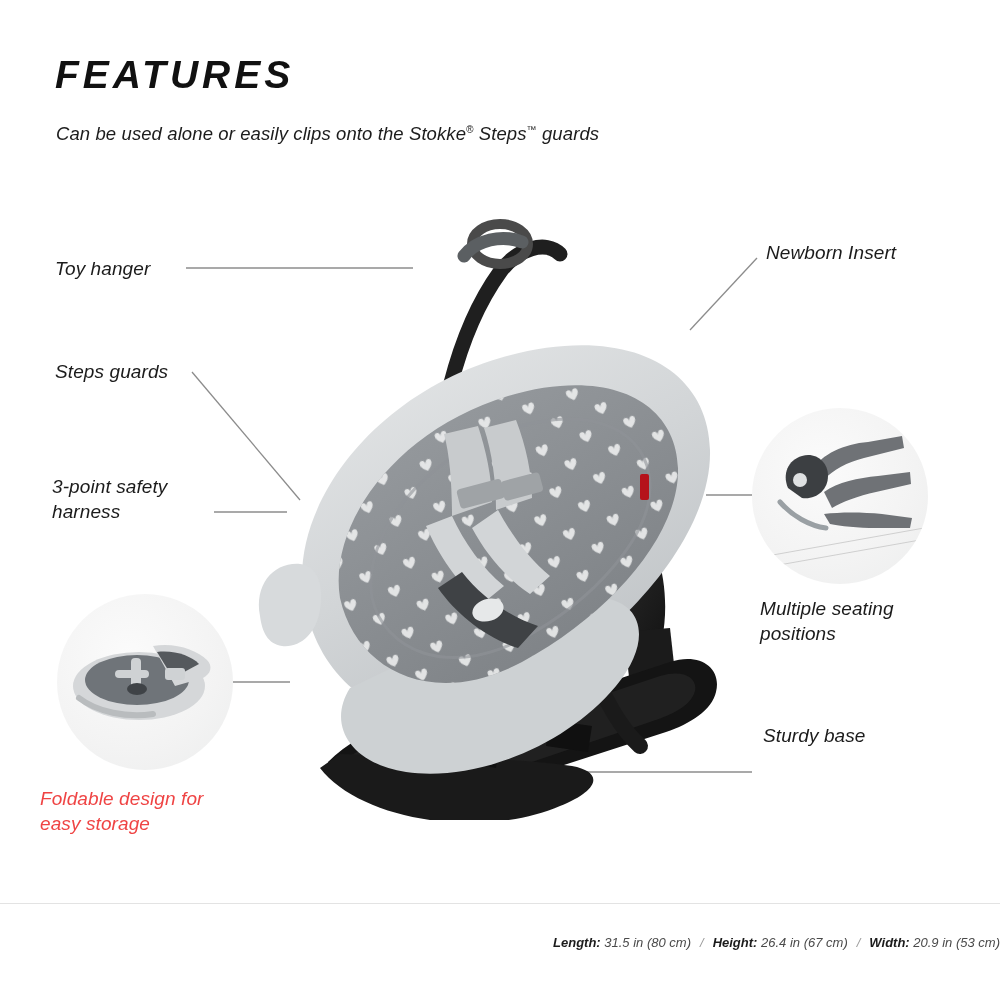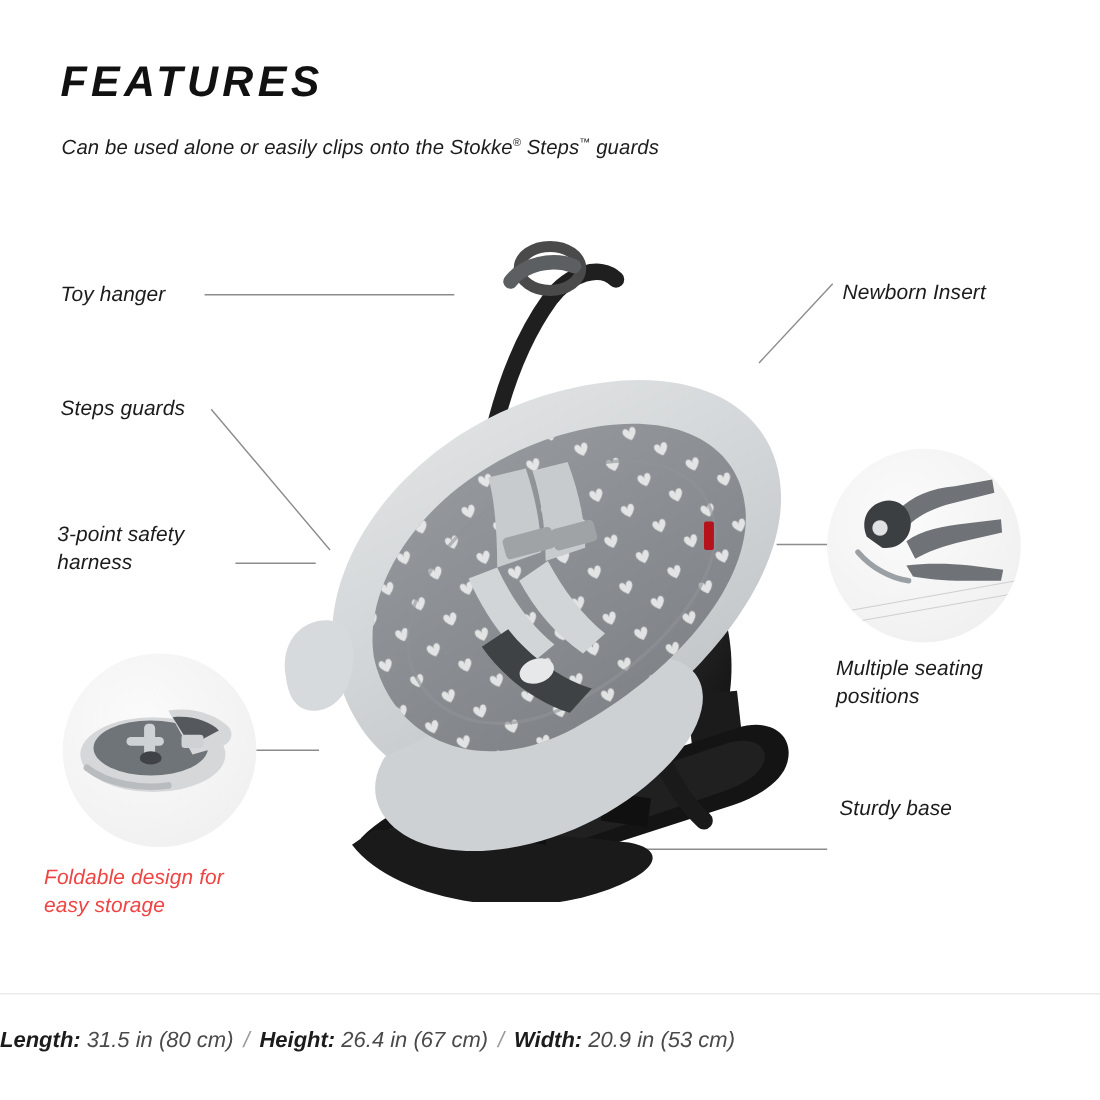--- a/index.html
+++ b/index.html
@@ -42,22 +42,22 @@
     position:absolute;border-radius:50%;
     background:radial-gradient(circle at 40% 35%,#fbfbfb 0%,#f3f3f3 60%,#eceded 100%);
     overflow:hidden;
   }
 
   
   .divider{
     position:absolute;left:0;right:0;top:903px;height:1px;background:#e3e3e3;
   }
   .dims{
-    position:absolute;left:0;right:16px;top:935px;
-    text-align:left;font-size:20px;color:#4a4a4a;
+    position:absolute;left:0;right:0;top:935px;
+    text-align:right;font-size:13px;color:#4a4a4a;
   }
   .dims b{color:#1c1c1c;font-weight:700;}
   .dims .sep{color:#9a9a9a;padding:0 9px;}
 
   
   #product{position:absolute;left:200px;top:180px;width:620px;height:640px;}
 </style>
 </head>
 <body>
 
@@ -187,21 +187,21 @@
       </g>
 
       <rect x="440" y="294" width="9" height="26" rx="2" fill="#b5121b"></rect>
     </svg>
   </div>
 
   <div class="label" style="left:55px;top:256px;">Toy hanger</div>
   <div class="label" style="left:55px;top:359px;">Steps guards</div>
   <div class="label" style="left:52px;top:474px;">3-point safety
 harness</div>
-  <div class="label" style="left:766px;top:240px;margin-top:14px;">Newborn Insert</div>
+  <div class="label" style="left:766px;top:240px;">Newborn Insert</div>
   <div class="label" style="left:760px;top:596px;">Multiple seating
 positions</div>
   <div class="label" style="left:763px;top:723px;">Sturdy base</div>
   <div class="label grey" style="left:40px;top:786px;">Foldable design for
 easy storage</div>
 
   <div class="divider"></div>
   <div class="dims">
     <b>Length:</b><span> 31.5 in (80 cm)</span><span class="sep">/</span><b>Height:</b><span> 26.4 in (67 cm)</span><span class="sep">/</span><b>Width:</b><span> 20.9 in (53 cm)</span>
   </div>

